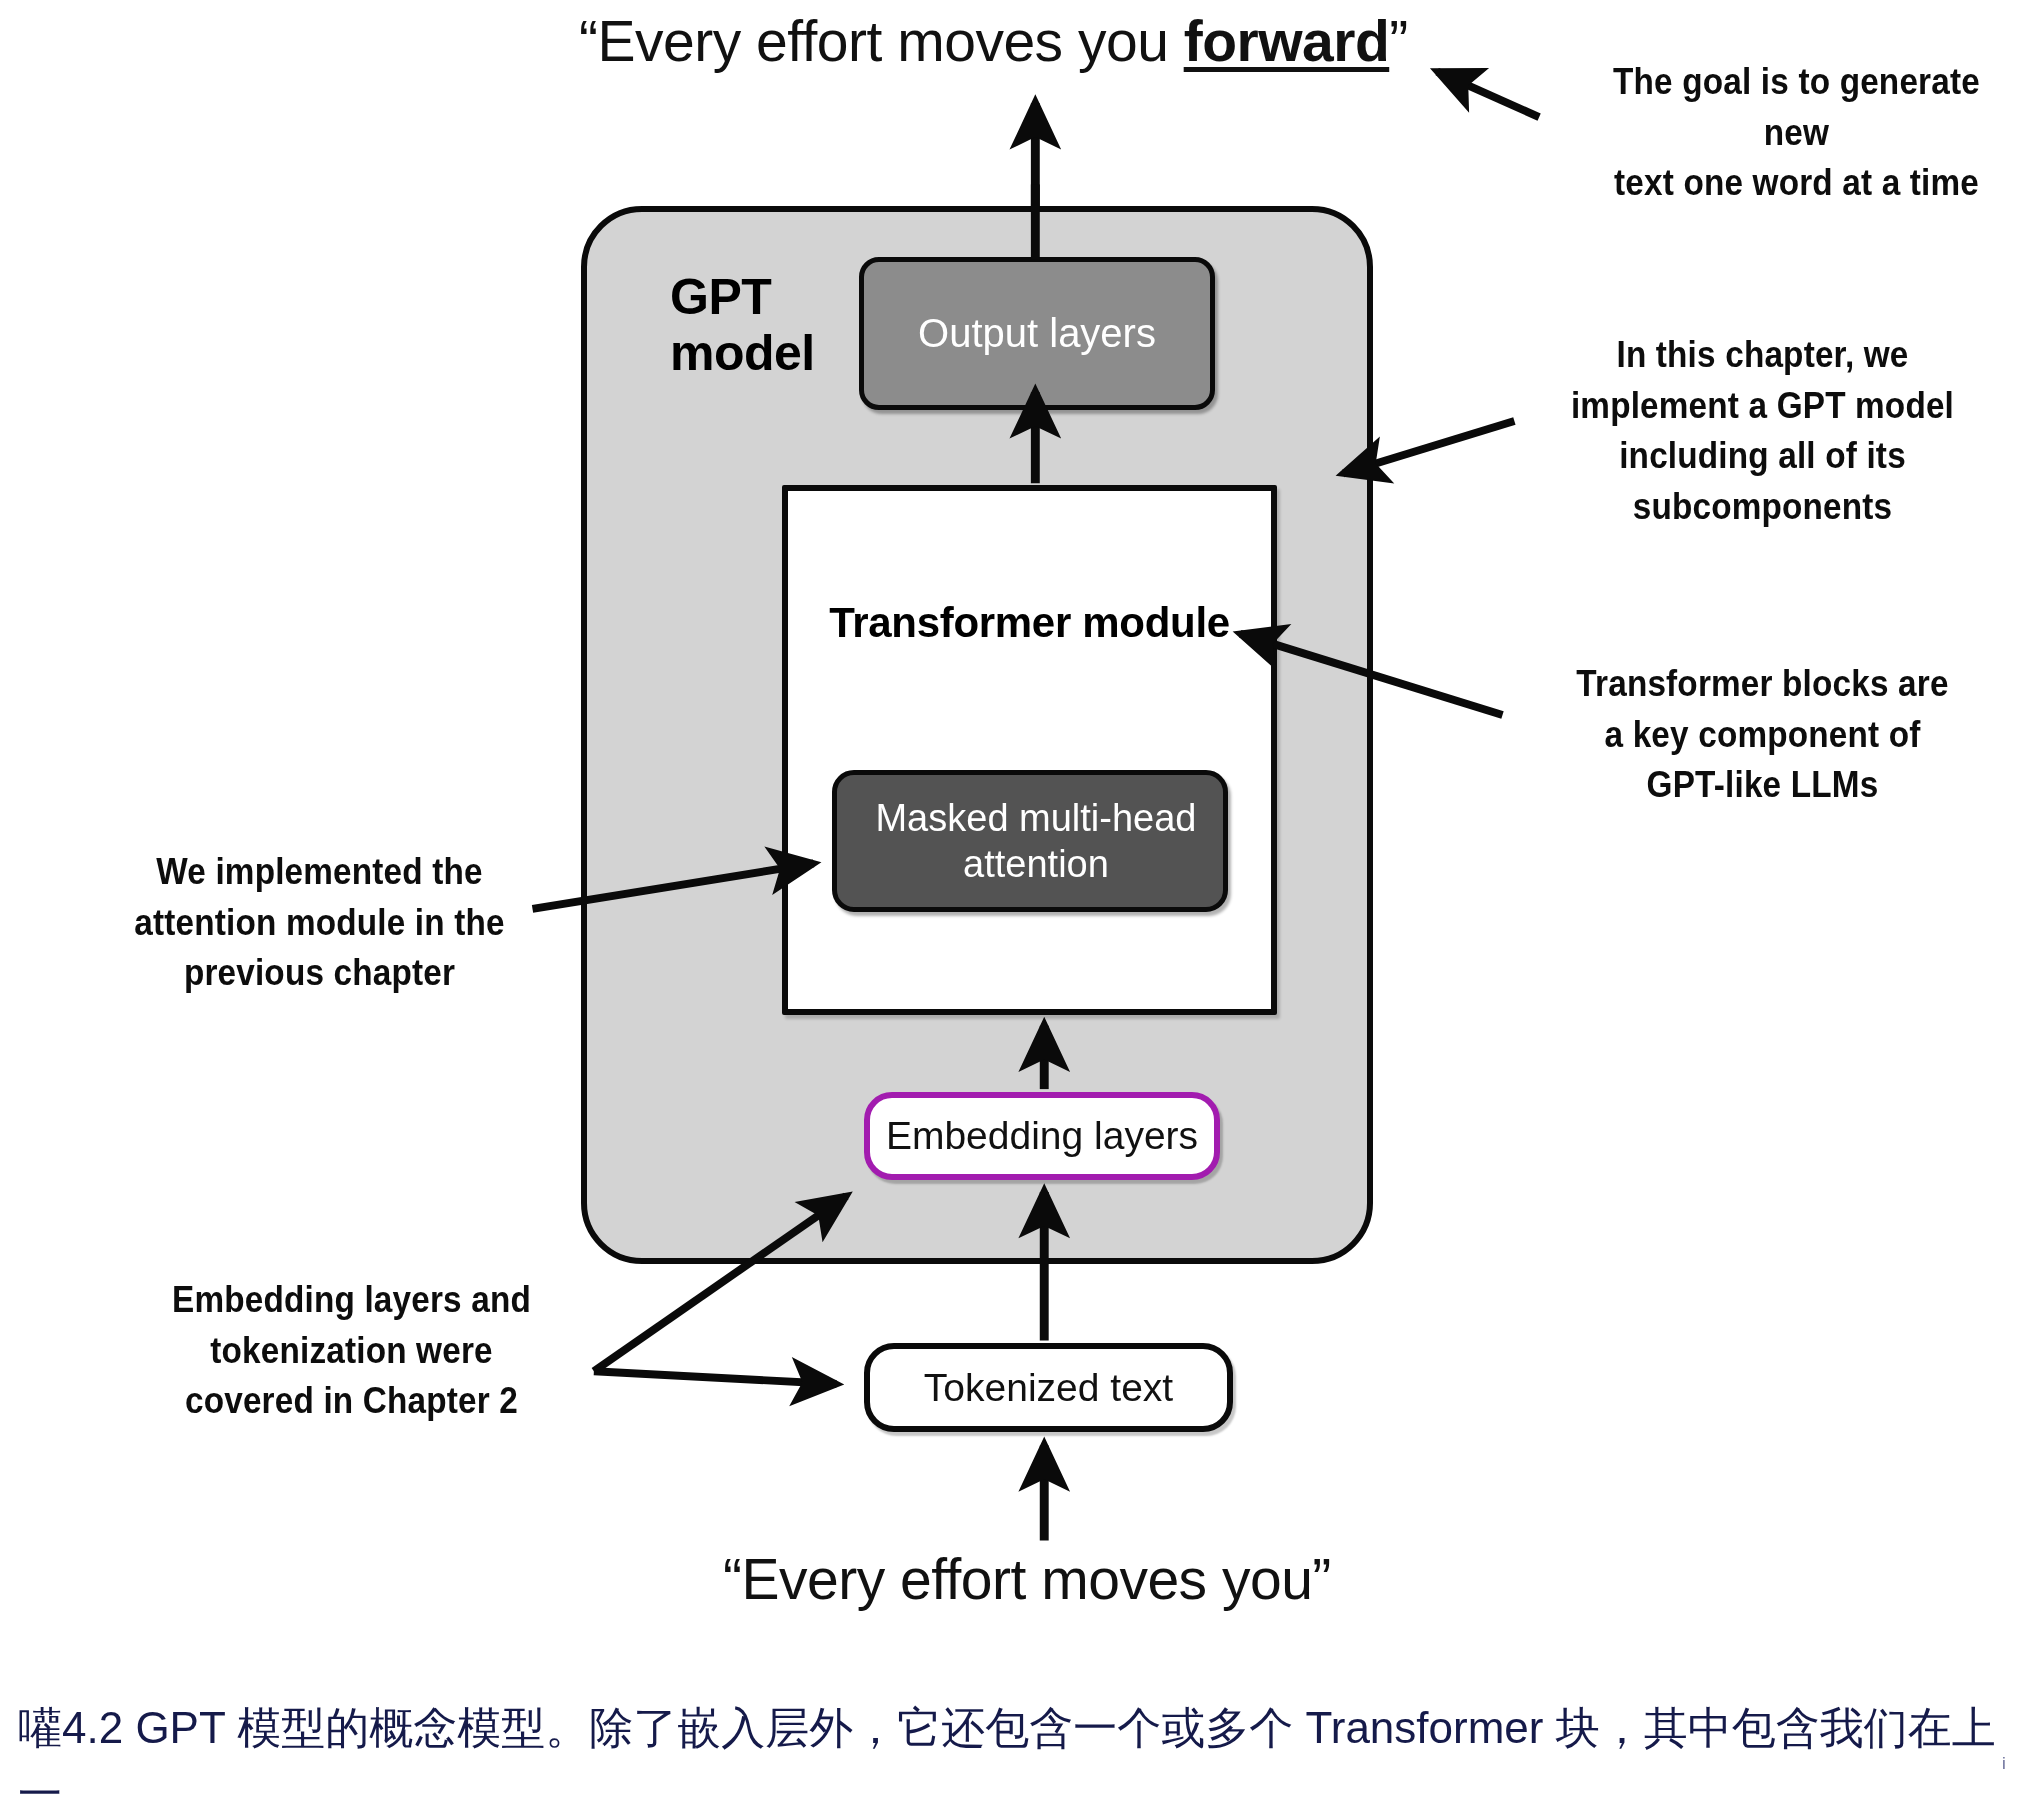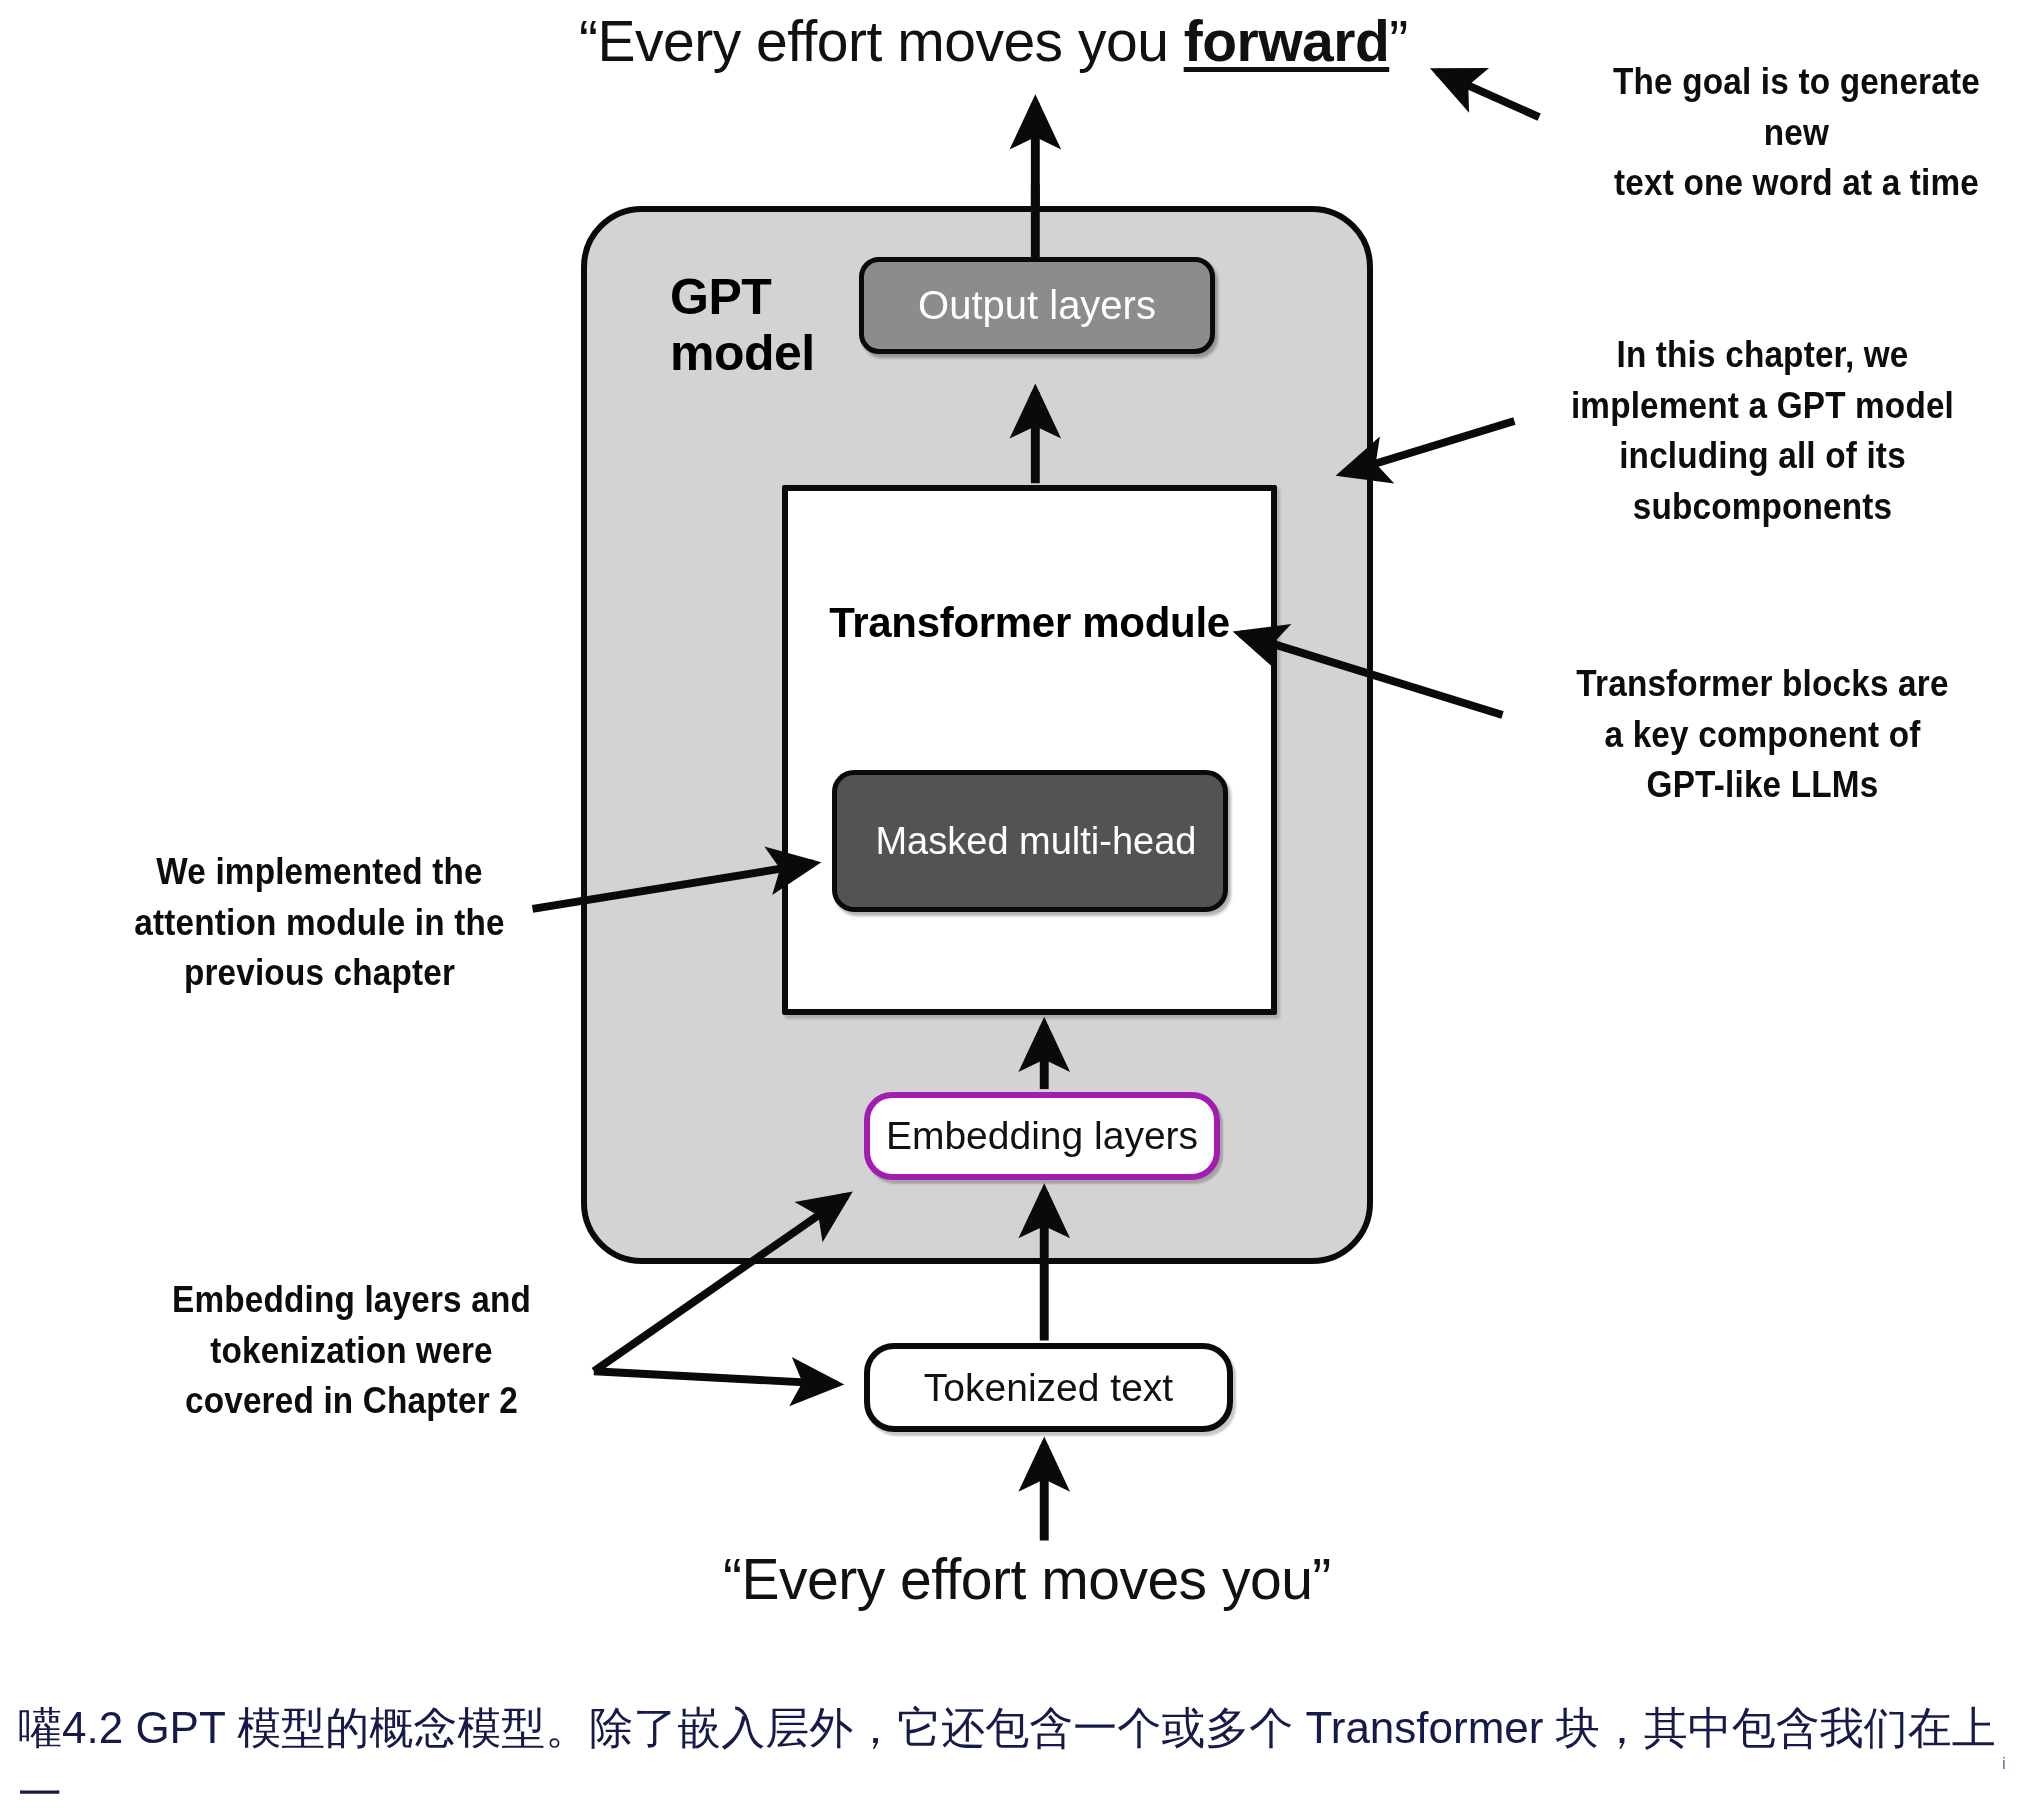--- a/index.html
+++ b/index.html
@@ -34,21 +34,21 @@
     left:634px;top:269px;width:228px;
     font-size:50px;font-weight:700;line-height:1.12;color:#000;
     font-family:"Liberation Sans","DejaVu Sans",sans-serif;letter-spacing:-0.5px;margin-left:36px;
   }
 
   
   .box{box-sizing:border-box;display:flex;align-items:center;justify-content:center;
        text-align:center;font-family:"Liberation Sans","DejaVu Sans",sans-serif;}
 
   #output-layers{
-    left:859px;top:257px;width:356px;height:97px;
+    left:859px;top:257px;width:356px;height:153px;
     background:#8c8c8c;border:5px solid #0a0a0a;border-radius:20px;
     color:#fff;font-size:40px;font-weight:400;
     box-shadow:3px 4px 3px rgba(0,0,0,.30);
   }
   #transformer-block{
     left:782px;top:485px;width:495px;height:530px;
     background:#fff;border:6px solid #0a0a0a;border-radius:2px;
     box-shadow:3px 4px 3px rgba(0,0,0,.18);
   }
   #transformer-block-label{
@@ -104,20 +104,21 @@
 <div class="abs box" id="output-layers">
   <span>Output layers</span>
 </div>
 
 <div class="abs box" id="transformer-block"></div>
 <div id="transformer-block-label">Transformer module</div>
 
 <div class="abs box" id="masked-attention">
   <div>
     <div>Masked multi-head</div>
+    <div>attention</div>
   </div>
 </div>
 
 <div class="abs box" id="embedding-layers">
   <span>Embedding layers</span>
 </div>
 
 <div class="abs box" id="tokenized-text">
   <span>Tokenized text</span>
 </div>

